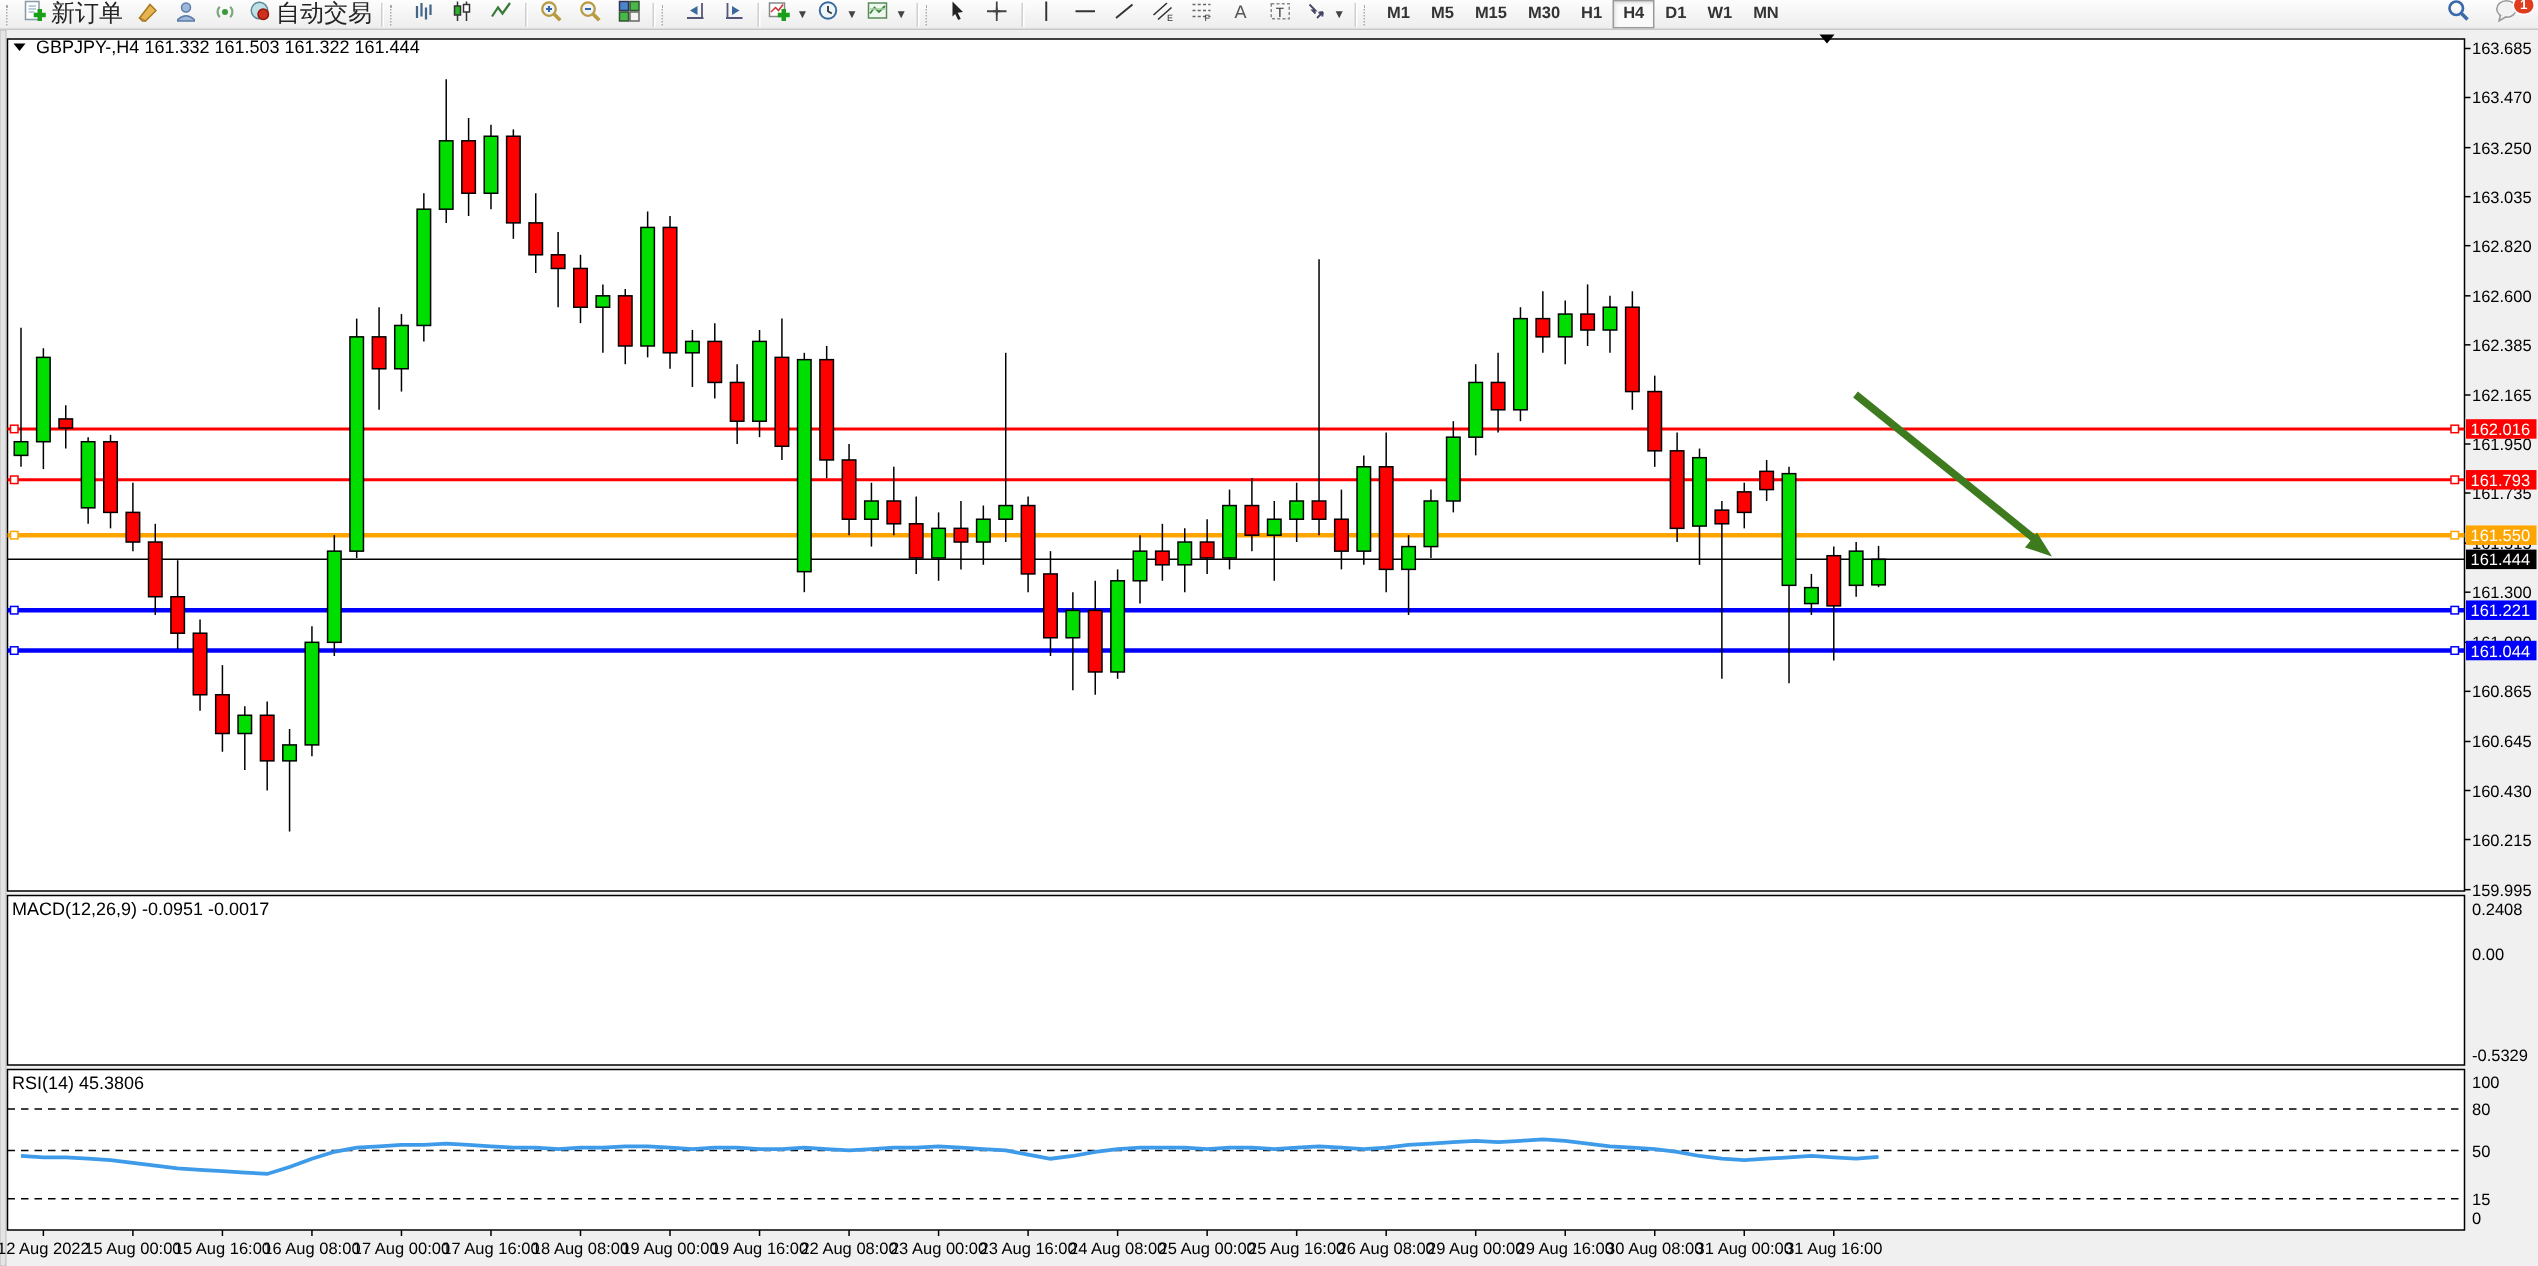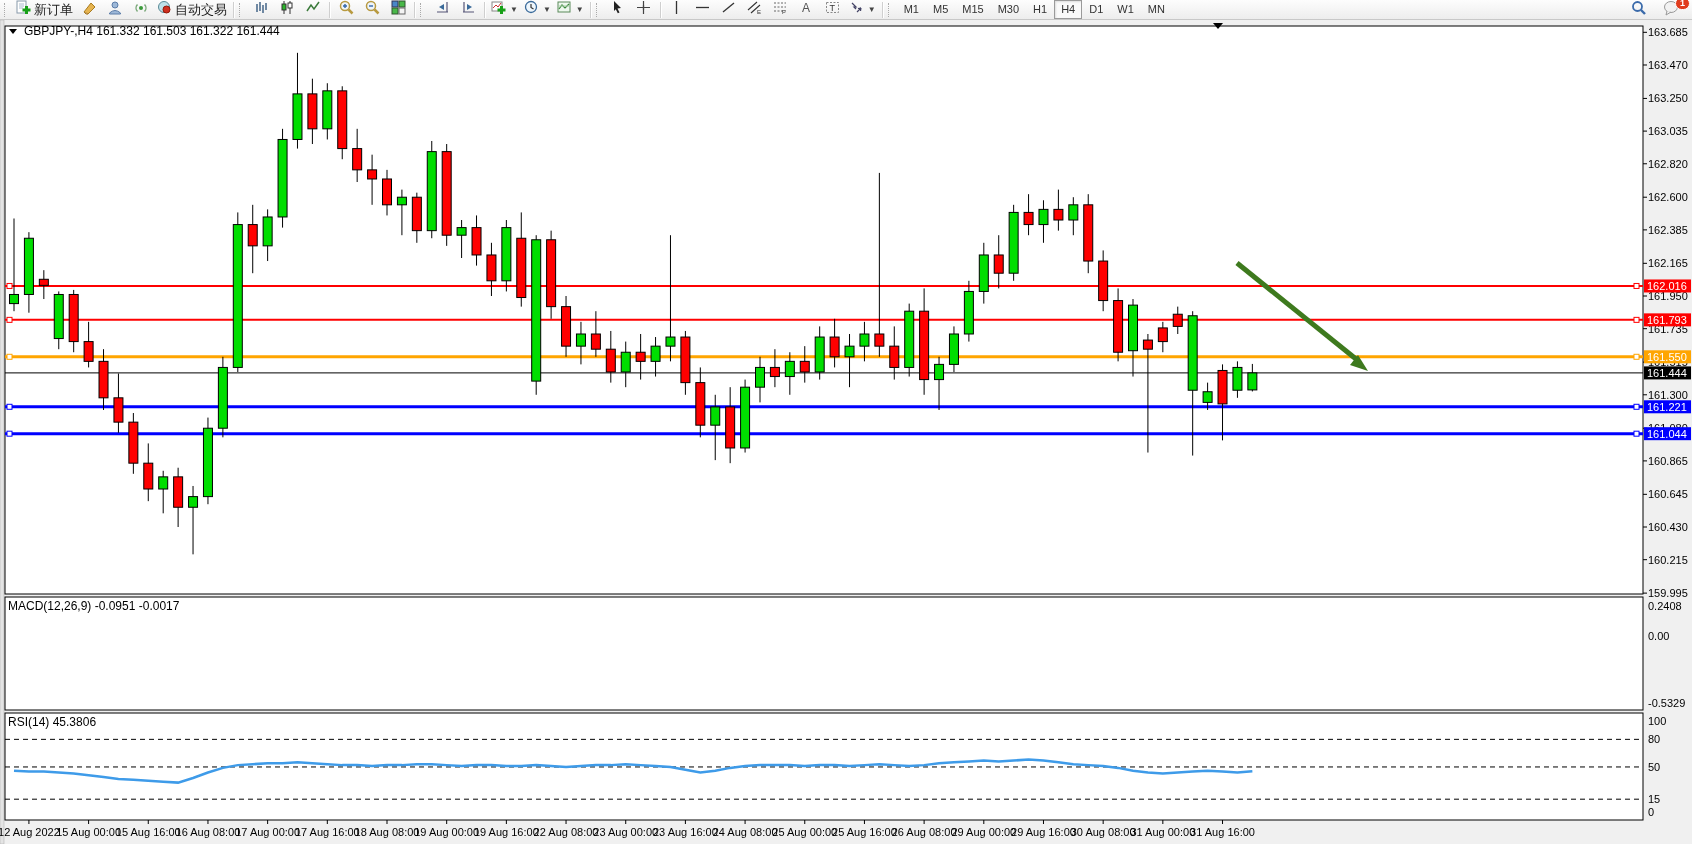--- a/index.html
+++ b/index.html
@@ -3,25 +3,25 @@
 <meta charset="utf-8">
 <style>
   html,body{margin:0;padding:0;width:1692px;height:844px;overflow:hidden;
     font-family:"Liberation Sans",sans-serif;background:#f0f0f0;}
   
   .toolbar{position:absolute;top:0;left:0;width:1692px;height:20px;
     background:linear-gradient(#fdfdfd,#ededed);border-bottom:1px solid #c8c8c8;
     display:flex;align-items:center;padding:0 2px;box-sizing:border-box;}
   .tbtn{height:18px;min-width:20px;display:flex;align-items:center;justify-content:center;
     gap:3px;padding:0 2px;border:1px solid transparent;border-radius:2px;cursor:default;}
-  .tbtn .lbl{font-size:13px;color:#222;white-space:nowrap;}
+  .tbtn .lbl{font-size:16px;color:#222;white-space:nowrap;}
   .grip{width:5px;height:14px;border-left:1px dotted #aaa;margin:0 3px 0 2px;}
   .sep{width:1px;height:16px;background:#cfcfcf;margin:0 3px;box-shadow:1px 0 0 #fff;}
   .caret{font-size:8px;color:#444;margin-left:1px;}
-  .tf{font-size:11px;font-weight:normal;color:#333;padding:1px 6px;height:15px;line-height:15px;
+  .tf{font-size:11px;font-weight:bold;color:#333;padding:1px 6px;height:15px;line-height:15px;
     border:1px solid transparent;}
   .tf.active{background:#fafafa;border:1px solid #9a9a9a;box-shadow:inset 1px 1px 2px #ddd;text-align:right;}
   .right-tools{margin-left:auto;display:flex;align-items:center;gap:6px;padding-right:6px;}
   .chatwrap{position:relative;}
   .badge{position:absolute;top:-4px;right:-7px;background:#e03c1e;color:#fff;
     border-radius:8px;font-size:9px;font-weight:bold;padding:0 4px;height:11px;line-height:11px;
     border:1px solid #fff;}
   
   #chartsvg{position:absolute;top:20px;left:0;background:#ffffff;}
   svg text{font-family:"Liberation Sans",sans-serif;}

